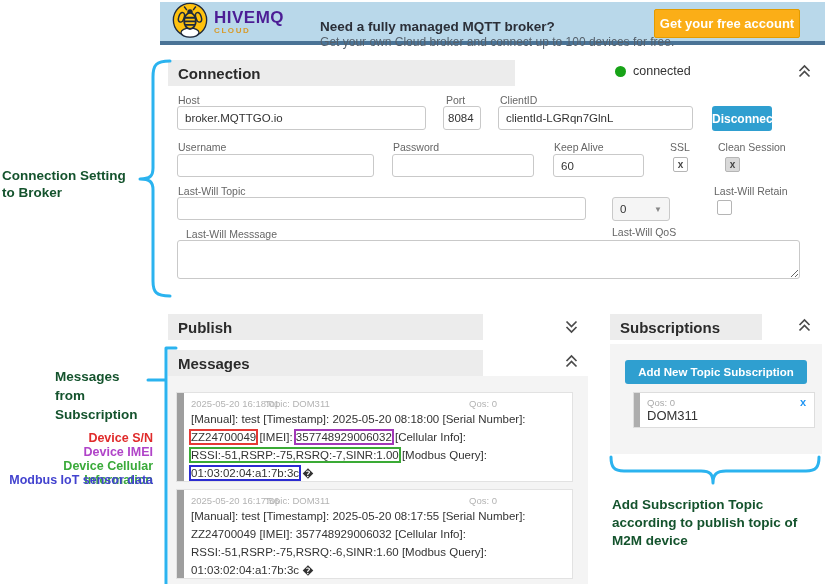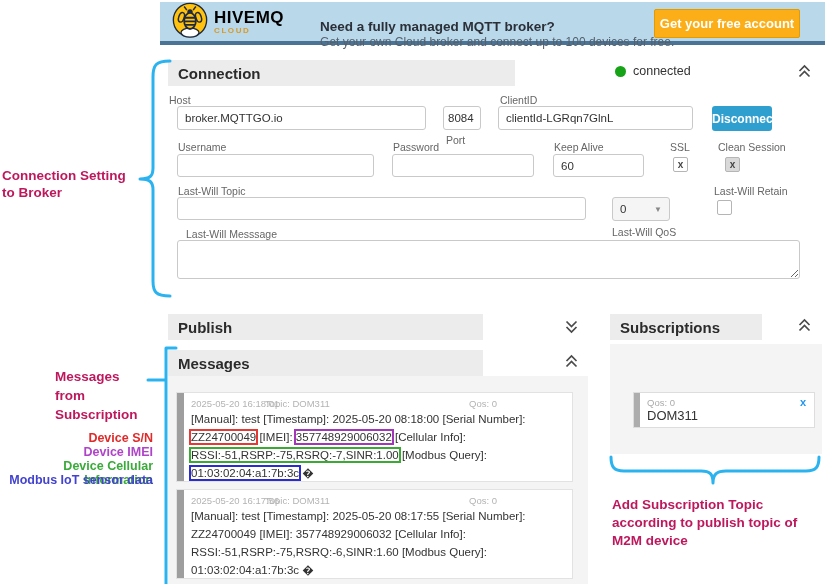--- a/index.html
+++ b/index.html
@@ -6,21 +6,21 @@
   body { background:#fff; }
   #screen { position:relative; width:827px; height:584px; background:#fff;
             font-family:"Liberation Sans", sans-serif; overflow:hidden; }
 
   
   .banner { position:absolute; left:160px; top:2px; width:665px; height:43px;
             background:#b9d8ea; border-bottom:4px solid #4a7396;
             display:flex; align-items:center; }
   .logo { display:flex; align-items:center; margin-left:12px; cursor:pointer; }
   .logo-text { margin-left:6px; }
-  .logo-title { font-size:17px; font-weight:bold; color:#000000; letter-spacing:.5px; line-height:17px; }
+  .logo-title { font-size:17px; font-weight:bold; color:#4c1d95; letter-spacing:.5px; line-height:17px; }
   .logo-sub { font-size:8px; font-weight:bold; color:#d89a28; letter-spacing:1.6px; line-height:9px; }
   .banner-copy { margin-left:36px; }
   .banner-headline { font-size:13.5px; font-weight:bold; color:#2b2f38; line-height:17px;margin-top:24px; }
   .banner-subline { font-size:12px; color:#55606b; line-height:15px; }
   .cta { position:absolute; right:25px; top:7px; width:146px; height:29px;
          background:#fbae17; border:1px solid #e29b00; border-radius:2px;
          color:#fff; font-weight:bold; font-size:13px; font-family:"Liberation Sans",sans-serif; cursor:pointer; }
 
   
   .sec-hdr { position:absolute; background:#ececec; display:flex; align-items:center;
@@ -39,22 +39,22 @@
 
   .status { position:absolute; left:615px; top:64px; display:flex; align-items:center; }
   .dot { width:11px; height:11px; border-radius:50%; background:#17a317; margin-right:7px; }
   .status-text { font-size:12.5px; color:#333; }
 
   
   .lbl { position:absolute; font-size:10.5px; color:#666; }
   .inp { position:absolute; height:24px; border:1px solid #c9c9c9; border-radius:3px;
          background:#fff; font-size:11.5px; color:#333; padding:0 7px;
          font-family:"Liberation Sans",sans-serif; }
-  #l-host   { left:169px; top:94px; }   #f-host   { left:177px; top:106px; width:249px; }
-  #l-port   { left:446px; top:94px;margin-top:40px; }   #f-port   { left:443px; top:106px; width:38px; padding:8px 4px; }
+  #l-host   { left:178px; top:94px; }   #f-host   { left:177px; top:106px; width:249px; }
+  #l-port   { left:446px; top:94px; }   #f-port   { left:443px; top:106px; width:38px; padding:8px 4px; }
   #l-cid    { left:500px; top:94px; }   #f-cid    { left:498px; top:106px; width:195px; }
   #btn-disc { position:absolute; left:712px; top:106px; width:60px; height:25px; }
   #l-user   { left:178px; top:141px; }  #f-user   { left:177px; top:154px; width:197px; height:23px; }
   #l-pass   { left:393px; top:141px; }  #f-pass   { left:392px; top:154px; width:142px; height:23px; }
   #l-keep   { left:554px; top:141px; }  #f-keep   { left:553px; top:154px; width:91px; height:23px; }
   #l-ssl    { left:670px; top:141px; }  #l-clean  { left:718px; top:141px; }
   #l-lwt    { left:178px; top:185px; }  #f-lwt    { left:177px; top:197px; width:409px; height:23px; }
   #l-lwq    { left:612px; top:185px;margin-top:41px; }
   #l-lwr    { left:714px; top:185px; }
   #l-lwm    { left:178px; top:228px;padding-left:8px; }
@@ -100,21 +100,21 @@
   #sub-area { position:absolute; left:610px; top:344px; width:212px; height:110px; background:#f4f4f4; }
   #btn-add { position:absolute; left:15px; top:16px; width:182px; height:24px; font-size:11.5px; }
   .sub-card { position:absolute; left:23px; top:48px; width:182px; height:36px;
               background:#fff; border:1px solid #ddd; }
   .sub-bar { position:absolute; left:0; top:0; bottom:0; width:6px; background:#adadad; }
   .sub-qos { position:absolute; left:13px; top:4px; font-size:9.5px; color:#aaa; }
   .sub-close { position:absolute; right:8px; top:3px; font-size:11px; font-weight:bold; color:#2196f3; cursor:pointer; }
   .sub-topic { position:absolute; left:13px; top:15px; font-size:13px; color:#333; }
 
   
-  .ann { position:absolute; font-weight:bold; color:#be185d; white-space:pre-line; }
+  .ann { position:absolute; font-weight:bold; color:#14532d; white-space:pre-line; }
   #ann-conn { left:2px;  top:167px; width:140px; font-size:13.5px; line-height:17px; }
   #ann-msgs { left:55px; top:367px; width:110px; font-size:13.5px; line-height:19px; }
   .dev-label { position:absolute; left:0; width:153px; text-align:right;
                font-size:12.5px; font-weight:bold; }
   #ann-sn     { top:431px; color:#e02b2b; }
   #ann-imei   { top:445px; color:#b044c8; }
   #ann-cell   { top:459px; color:#3aaa3a; }
   #ann-modbus { top:473px; color:#4343cf; }
   #ann-subnote { left:612px; top:496px; width:215px; font-size:13.5px; line-height:18px; }
 
@@ -251,20 +251,21 @@
   <div class="sec-hdr" id="sub-hdr">
     <span>Subscriptions</span>
   </div>
   <span class="chev" id="chev-sub">
     <svg viewBox="0 0 16 16" fill="none" stroke="#4a4a4a" stroke-width="1.7">
         <path d="M3 7 L8 2 L13 7"></path>
         <path d="M3 12.5 L8 7.5 L13 12.5"></path>
       </svg>
   </span>
   <div id="sub-area">
+    <button class="btn-teal" id="btn-add">Add New Topic Subscription</button>
     <div class="sub-card">
       <div class="sub-bar"></div>
       <span class="sub-qos">Qos: 0</span>
       <span class="sub-close">x</span>
       <span class="sub-topic">DOM311</span>
     </div>
   </div>
 
   <div class="ann" id="ann-conn">Connection Setting
 to Broker</div>

